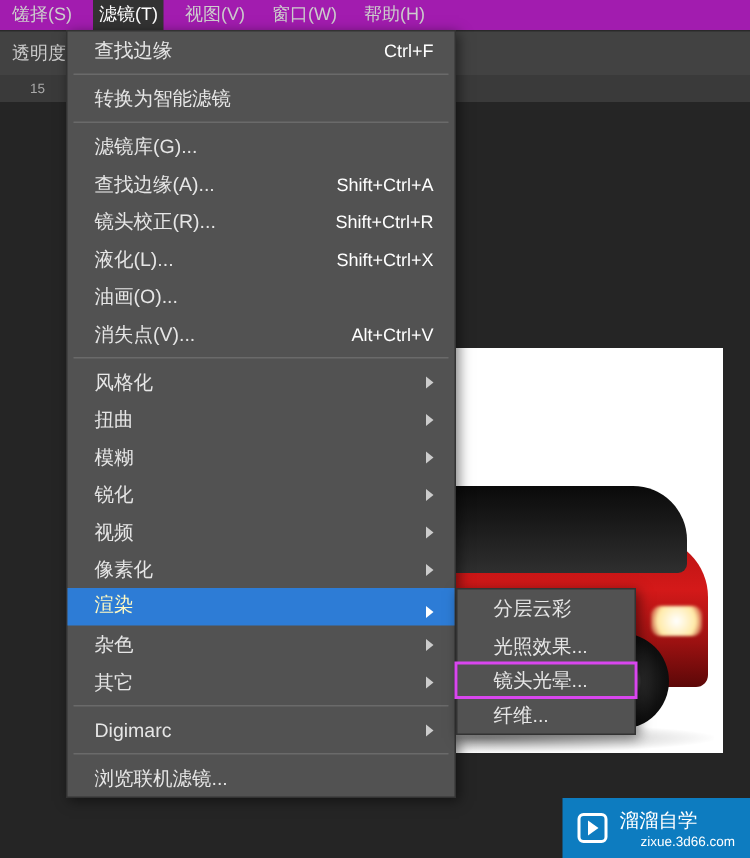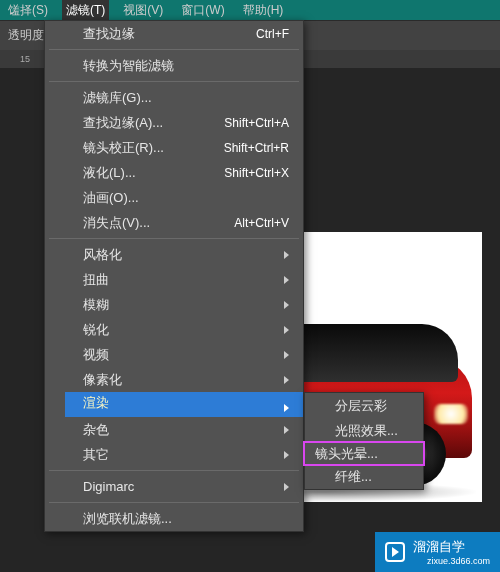--- a/index.html
+++ b/index.html
@@ -9,23 +9,23 @@
       background: #2a2a2a;
       color: #ccc;
       width: 500px;
       height: 572px;
       overflow: hidden;
       position: relative;
       user-select: none;
     }
     .menubar {
       display: flex;
-      background: #0f766e;
+      background: #a21caf;
       height: 20px;
-      align-items: center;
+      align-items: flex-end;
       padding-left: 4px;
       gap: 10px;
     }
     .menubar-item {
       color: #ccc;
       cursor: pointer;
       padding: 2px 4px;
     }
     .menubar-item.active {
       background: #333;
@@ -171,21 +171,20 @@
     }
     .menu-item {
       display: flex;
       justify-content: space-between;
       align-items: center;
       padding: 5px 14px 5px 18px;
       color: #e6e6e6;
       cursor: pointer;
       font-size: 13px;
       height: 25px;
-      margin-left: 20px;
     }
     .menu-item.highlighted {
       background: #2d7cd6;
       color: #fef9c3;
       align-items: flex-end;
     }
     .menu-separator {
       height: 1px;
       background: #6a6a6a;
       margin: 3px 4px;
@@ -202,21 +201,21 @@
     .submenu {
       position: absolute;
       top: 392px;
       left: 304px;
       width: 120px;
       background: #525252;
       border: 1px solid #333;
       box-shadow: 2px 2px 8px rgba(0,0,0,0.5);
       z-index: 11;
     }
-    .submenu .menu-item { padding: 5px 10px; height: 25px; }
+    .submenu .menu-item { padding: 5px 24px; height: 25px; }
     .redbox {
       border: 2px solid #d946ef;
       margin: -2px;
       padding: 3px 14px;
     }
   </style>
 </head>
 <body>
 
 <div class="menubar">

